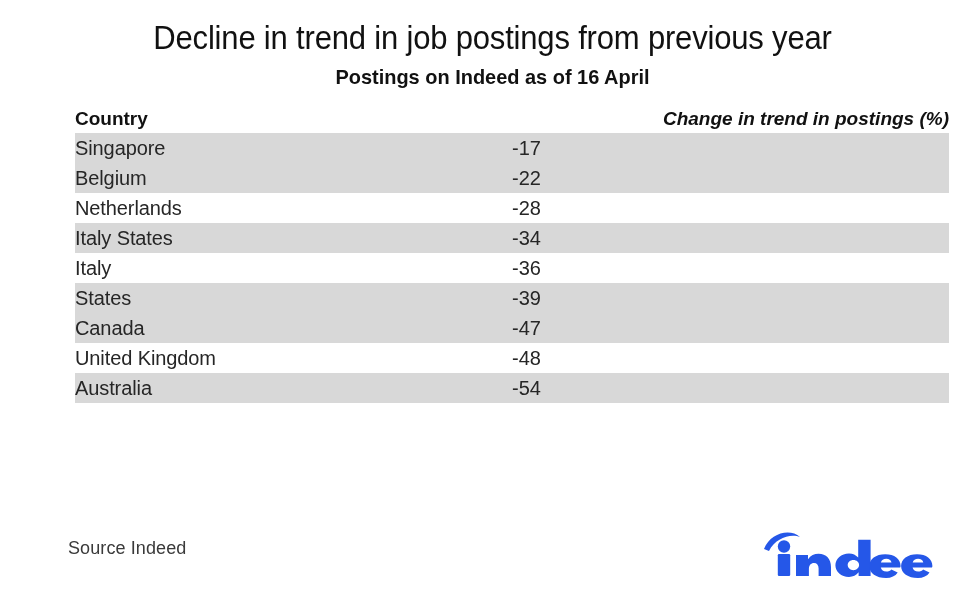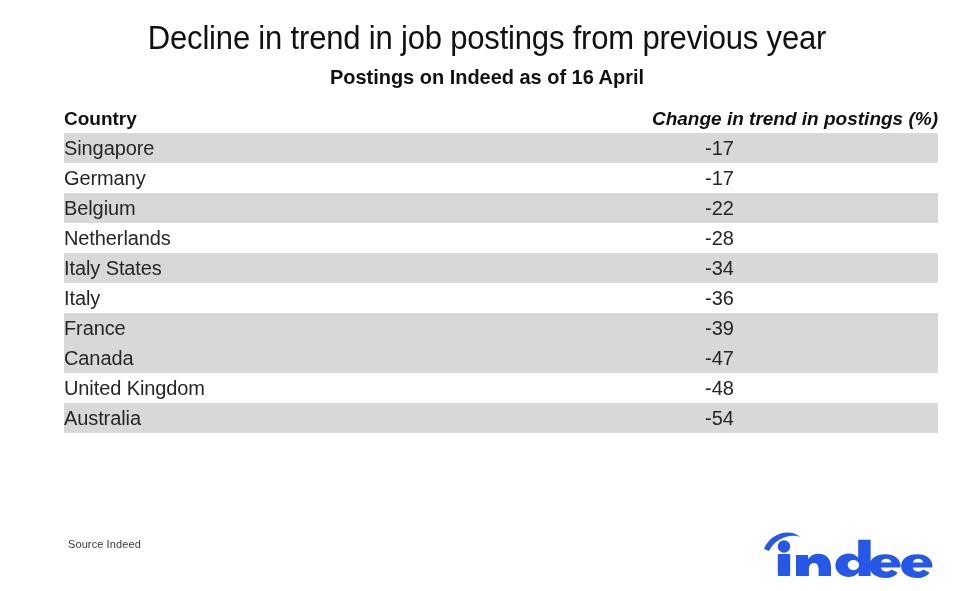--- a/index.html
+++ b/index.html
@@ -13,20 +13,21 @@
     font-family: "Liberation Sans", sans-serif;
     color: #1a1a1a;
     -webkit-font-smoothing: antialiased;
     overflow: hidden;
   }
   .page {
     position: relative;
     width: 974px;
     height: 591px;
     box-sizing: border-box;
+    padding-left: 11px;
   }
 
   
   .title-block {
     padding-top: 18px;
     text-align: center;
   }
   .chart-title {
     font-size: 33px;
     font-weight: 400;
@@ -90,37 +91,37 @@
     color: #262626;
     height: 14px;
     line-height: 30px;
   }
   td.cell-country {
     text-align: left;
     padding-left: 6px;
     letter-spacing: -0.1px;
   }
   td.cell-value {
-    text-align: center;
+    text-align: left;
     padding-right: 6px;
   }
 
   
   .footer {
     position: absolute;
     left: 0;
     right: 0;
     bottom: 0;
     height: 66px;
   }
   .source-note {
     position: absolute;
     left: 68px;
     top: 13px;
-    font-size: 11px;
+    font-size: 18px;
     color: #3a3a3a;
     letter-spacing: 0.1px;
   }
   .brand-logo {
     position: absolute;
     right: 34px;
     top: 2px;
     width: 180px;
     height: 52px;
   }
@@ -146,42 +147,38 @@
         <tr>
           <th class="col-country">Country</th>
           <th class="col-value">Change in trend in postings (%)</th>
         </tr>
       </thead>
       <tbody id="table-body">
           <tr class="band">
             <td class="cell-country">Singapore</td>
             <td class="cell-value">-17</td>
           </tr>
-          <tr>
-            <td class="cell-country">Germany</td>
-            <td class="cell-value">-17</td>
-          </tr>
           <tr class="band">
             <td class="cell-country">Belgium</td>
             <td class="cell-value">-22</td>
           </tr>
           <tr>
             <td class="cell-country">Netherlands</td>
             <td class="cell-value">-28</td>
           </tr>
           <tr class="band">
             <td class="cell-country">Italy States</td>
             <td class="cell-value">-34</td>
           </tr>
           <tr>
             <td class="cell-country">Italy</td>
             <td class="cell-value">-36</td>
           </tr>
           <tr class="band">
-            <td class="cell-country">France</td>
+            <td class="cell-country">States</td>
             <td class="cell-value">-39</td>
           </tr>
           <tr class="band">
             <td class="cell-country">Canada</td>
             <td class="cell-value">-47</td>
           </tr>
           <tr>
             <td class="cell-country">United Kingdom</td>
             <td class="cell-value">-48</td>
           </tr>

